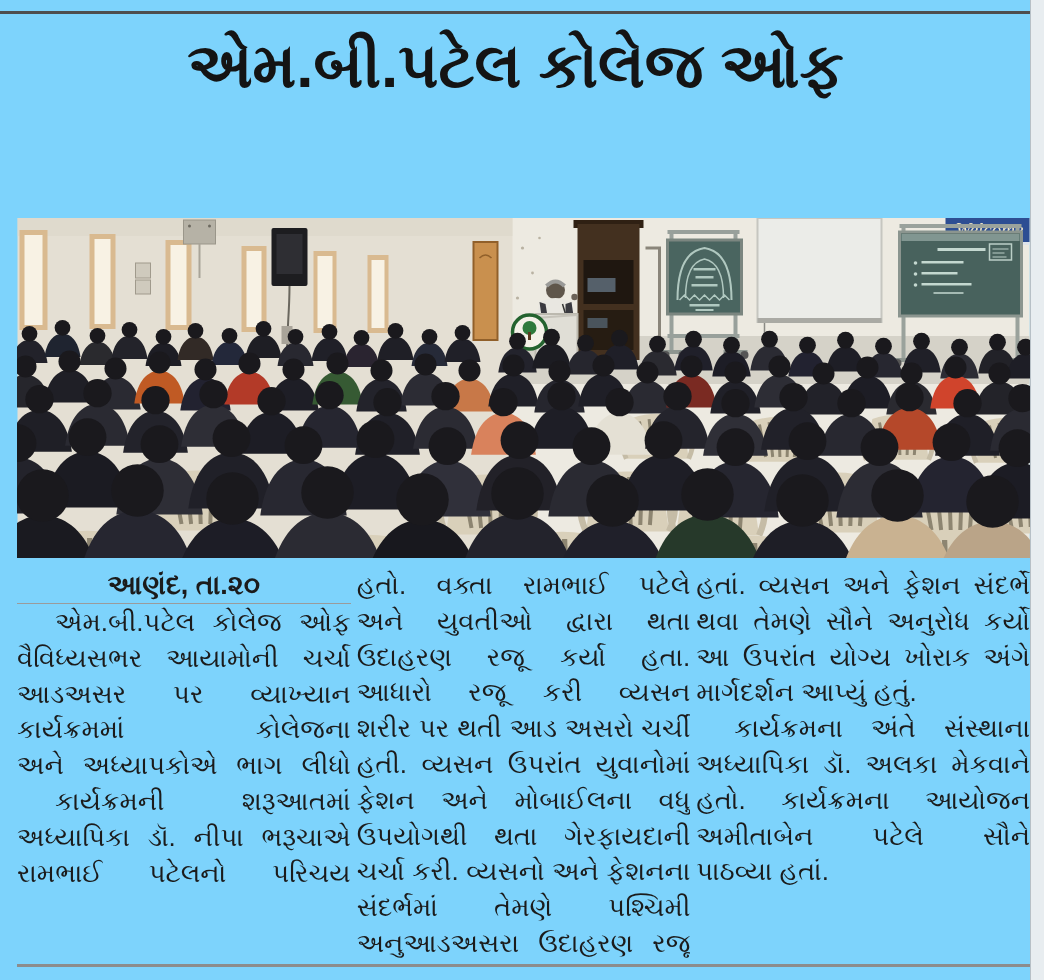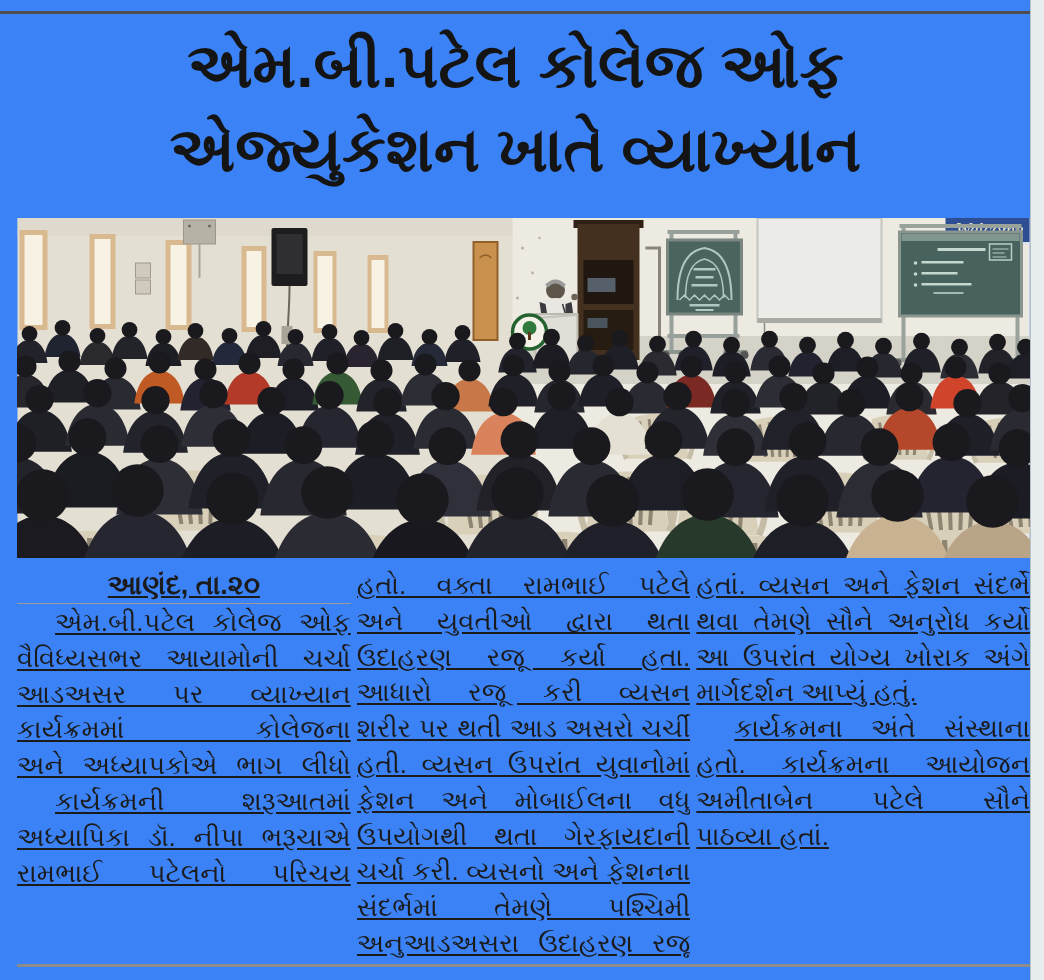--- a/index.html
+++ b/index.html
@@ -1,41 +1,41 @@
 <!DOCTYPE html>
 <html lang="gu"><head>
 <meta charset="utf-8">
 <style>
   html,body{margin:0;padding:0;background:#ffffff;}
   body{width:1044px;height:980px;position:relative;overflow:hidden;
        font-family:"Liberation Sans","DejaVu Sans",sans-serif;color:#1b1b1b;}
-  .page{position:absolute;inset:0;background:#3b82f6;padding-left:24px;}
+  .page{position:absolute;inset:0;background:#7dd3fc;padding-left:24px;}
   .top-rule{position:absolute;left:0;top:11px;width:1031px;height:3px;background:#4e4e4e;}
   .scan-edge{position:absolute;right:0;top:0;width:13px;height:980px;background:#e8edf0;border-left:1px solid #b7c0c6;}
   .headline{position:absolute;left:0;top:24px;width:1031px;margin:0;text-align:center;
             font-weight:800;font-size:62px;line-height:84px;color:#141414;}
   .photo-wrap{position:absolute;left:17px;top:218px;width:1013px;height:340px;overflow:hidden;}
   .photo-wrap svg{display:block;}
-  .article{position:absolute;left:17px;top:568px;width:1013px;display:flex;gap:6px;text-decoration:underline;}
+  .article{position:absolute;left:17px;top:568px;width:1013px;display:flex;gap:6px;}
   .col{flex:1 1 0;min-width:0;font-size:26px;line-height:35.8px;color:#1b1b1b;}
   .line{height:35.8px;overflow:hidden;text-align:justify;text-align-last:justify;}
   .line.short{text-align:right;text-align-last:left;}
   .line.indent{text-indent:38px;}
   .dateline{font-weight:700;text-align:center;font-size:27px;line-height:30px;padding-top:2px;}
   .dateline-rule{height:1px;background:#9b9b9b;margin:3px 0 1px 0;}
   .bottom-rule{position:absolute;left:17px;top:964px;width:1013px;height:3px;background:#8c8c8c;}
 </style>
 </head>
 <body>
 
 <div class="page">
 
   <div class="top-rule"></div>
 
-  <h1 class="headline"><span>એમ.બી.પટેલ કોલેજ ઓફ</span><br><span>એજ્યુકેશન ખાતે વ્યાખ્યાન</span></h1>
+  <h1 class="headline"><span>એમ.બી.પટેલ કોલેજ ઓફ</span><br></h1>
 
   <figure class="photo-wrap" style="margin:0">
     <svg width="1013" height="340" viewBox="0 0 1012 340" xmlns="http://www.w3.org/2000/svg">
       <defs>
         <symbol id="person" overflow="visible">
           <path d="M-24,28 C-21,6 -11,-3 0,-3 C11,-3 21,6 24,28 Z" fill="currentColor"></path>
           <circle cx="0" cy="-11" r="10.5" fill="#1a191d"></circle>
         </symbol>
         <symbol id="chair" overflow="visible">
           <path d="M-26,34 L-21,0 Q0,-7 21,0 L26,34 Z" fill="#d9d0ba"></path>
@@ -352,20 +352,21 @@
       <div class="line">સંદર્ભમાં તેમણે પશ્ચિમી સંસ્કૃતિના</div>
       <div class="line">અનુઆડઅસરા ઉદાહરણ રજૂ કર્યા</div>
     </div>
 
     <div class="col">
       <div class="line">હતાં. વ્યસન અને ફેશન સંદર્ભે જાગૃત</div>
       <div class="line">થવા તેમણે સૌને અનુરોધ કર્યો હતો.</div>
       <div class="line">આ ઉપરાંત યોગ્ય ખોરાક અંગે પણ</div>
       <div class="line short">માર્ગદર્શન આપ્યું હતું.</div>
       <div class="line indent">કાર્યક્રમના અંતે સંસ્થાના</div>
+      <div class="line">અધ્યાપિકા ડૉ. અલકા મેકવાને</div>
       <div class="line">હતો. કાર્યક્રમના આયોજન બદલ</div>
       <div class="line">અમીતાબેન પટેલે સૌને અભિનંદન</div>
       <div class="line short">પાઠવ્યા હતાં.</div>
     </div>
 
   </div>
 
   <div class="bottom-rule"></div>
   <div class="scan-edge"></div>
 </div>

